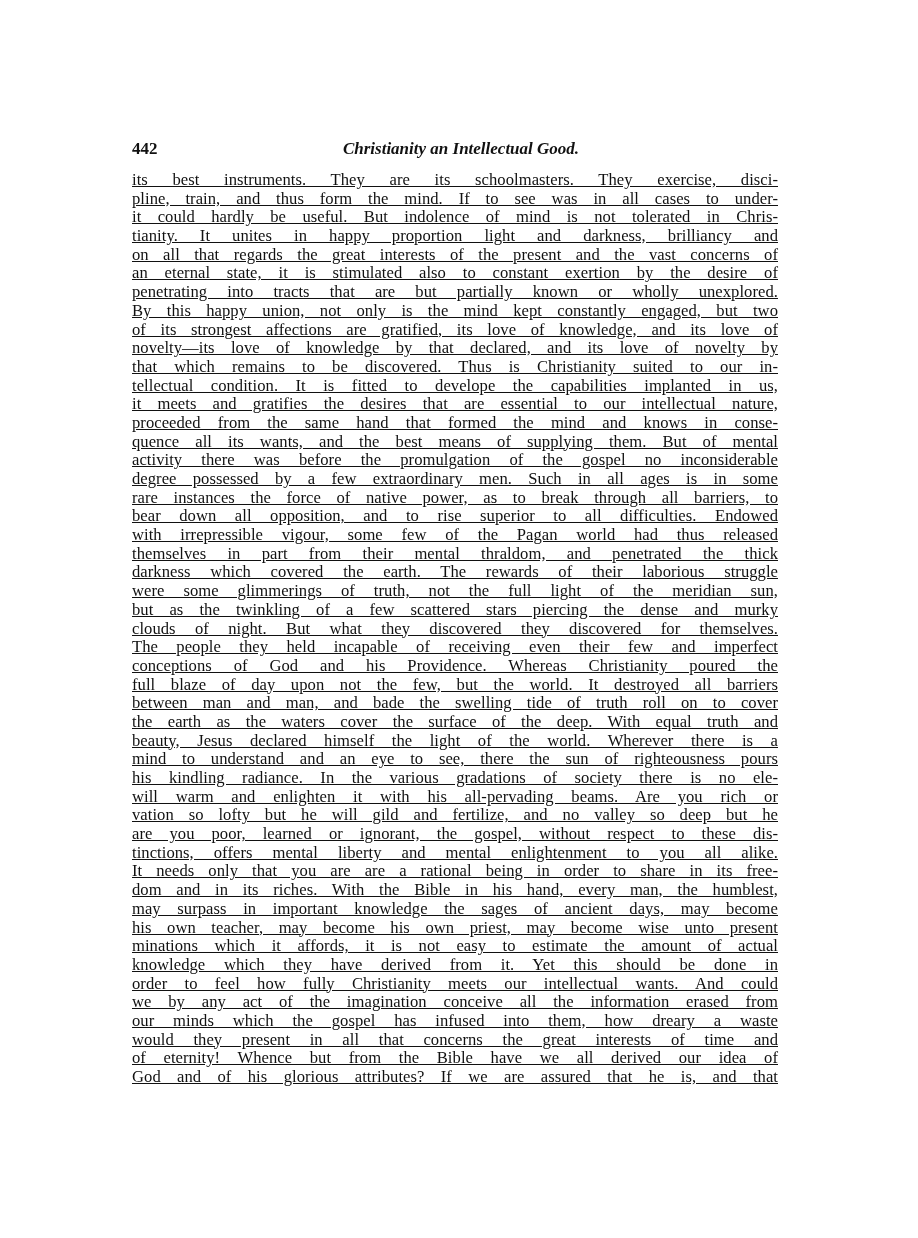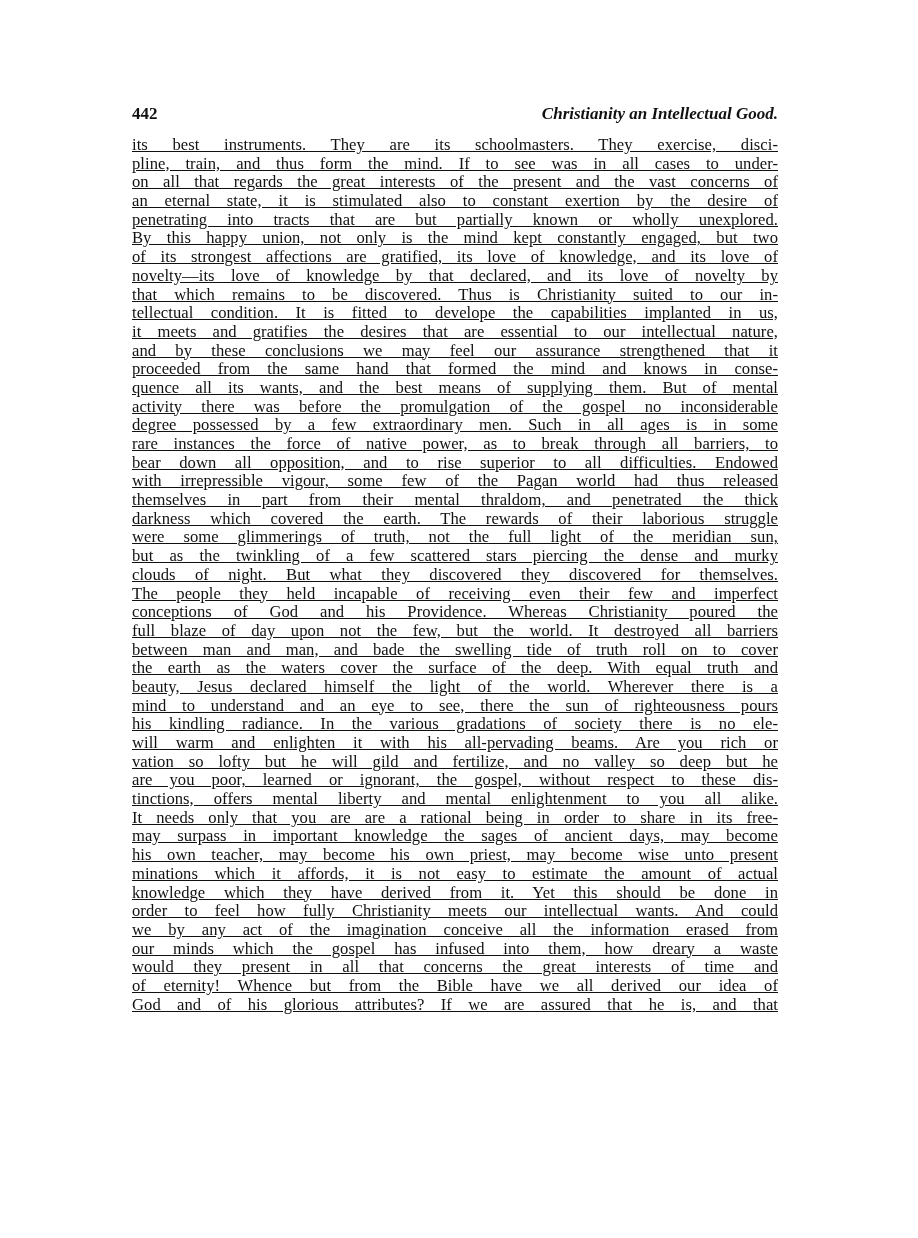--- a/index.html
+++ b/index.html
@@ -19,34 +19,35 @@
       position: absolute;
       left: 132px;
       top: 100px;
       width: 646px;
     }
     .running-head {
       position: relative;
       height: 28px;
       font-size: 17px;
       line-height: 28px;
+      margin-top: 35px;
     }
     .page-number {
       position: absolute;
       left: 0;
       top: 0;
       font-weight: bold;
       font-size: 17px;
     }
     .running-title {
       position: absolute;
       left: 0;
       right: 0;
       top: 0;
-      text-align: right;
+      text-align: center;
       font-style: italic;
       font-weight: bold;
       font-size: 17px;
       padding-left: 12px;
     }
     .body-text {
       margin-top: 8px;
     }
     .line {
       display: block;
@@ -68,30 +69,31 @@
 
 <div class="page">
   <div class="running-head">
     <span class="page-number">442</span>
     <span class="running-title">Christianity an Intellectual Good.</span>
   </div>
 
   <div class="body-text">
     <span class="line">its best instruments. They are its schoolmasters. They exercise, disci-</span>
     <span class="line">pline, train, and thus form the mind. If to see was in all cases to under-</span>
+    <span class="line">it could hardly be useful. But indolence of mind is not tolerated in Chris-</span>
+    <span class="line">tianity. It unites in happy proportion light and darkness, brilliancy and</span>
     <span class="line">on all that regards the great interests of the present and the vast concerns of</span>
     <span class="line">an eternal state, it is stimulated also to constant exertion by the desire of</span>
     <span class="line">penetrating into tracts that are but partially known or wholly unexplored.</span>
     <span class="line">By this happy union, not only is the mind kept constantly engaged, but two</span>
     <span class="line">of its strongest affections are gratified, its love of knowledge, and its love of</span>
     <span class="line">novelty—its love of knowledge by that declared, and its love of novelty by</span>
     <span class="line">that which remains to be discovered. Thus is Christianity suited to our in-</span>
     <span class="line">tellectual condition. It is fitted to develope the capabilities implanted in us,</span>
     <span class="line">it meets and gratifies the desires that are essential to our intellectual nature,</span>
-    <span class="line">and by these conclusions we may feel our assurance strengthened that it</span>
     <span class="line">proceeded from the same hand that formed the mind and knows in conse-</span>
     <span class="line">quence all its wants, and the best means of supplying them. But of mental</span>
     <span class="line">activity there was before the promulgation of the gospel no inconsiderable</span>
     <span class="line">degree possessed by a few extraordinary men. Such in all ages is in some</span>
     <span class="line">rare instances the force of native power, as to break through all barriers, to</span>
     <span class="line">bear down all opposition, and to rise superior to all difficulties. Endowed</span>
     <span class="line">with irrepressible vigour, some few of the Pagan world had thus released</span>
     <span class="line">themselves in part from their mental thraldom, and penetrated the thick</span>
     <span class="line">darkness which covered the earth. The rewards of their laborious struggle</span>
     <span class="line">were some glimmerings of truth, not the full light of the meridian sun,</span>
@@ -103,20 +105,21 @@
     <span class="line">between man and man, and bade the swelling tide of truth roll on to cover</span>
     <span class="line">the earth as the waters cover the surface of the deep. With equal truth and</span>
     <span class="line">beauty, Jesus declared himself the light of the world. Wherever there is a</span>
     <span class="line">mind to understand and an eye to see, there the sun of righteousness pours</span>
     <span class="line">his kindling radiance. In the various gradations of society there is no ele-</span>
     <span class="line">will warm and enlighten it with his all-pervading beams. Are you rich or</span>
     <span class="line">vation so lofty but he will gild and fertilize, and no valley so deep but he</span>
     <span class="line">are you poor, learned or ignorant, the gospel, without respect to these dis-</span>
     <span class="line">tinctions, offers mental liberty and mental enlightenment to you all alike.</span>
     <span class="line">It needs only that you are are a rational being in order to share in its free-</span>
+    <span class="line">dom and in its riches. With the Bible in his hand, every man, the humblest,</span>
     <span class="line">may surpass in important knowledge the sages of ancient days, may become</span>
     <span class="line">his own teacher, may become his own priest, may become wise unto present</span>
     <span class="line">minations which it affords, it is not easy to estimate the amount of actual</span>
     <span class="line">knowledge which they have derived from it. Yet this should be done in</span>
     <span class="line">order to feel how fully Christianity meets our intellectual wants. And could</span>
     <span class="line">we by any act of the imagination conceive all the information erased from</span>
     <span class="line">our minds which the gospel has infused into them, how dreary a waste</span>
     <span class="line">would they present in all that concerns the great interests of time and</span>
     <span class="line">of eternity! Whence but from the Bible have we all derived our idea of</span>
     <span class="line last">God and of his glorious attributes? If we are assured that he is, and that</span>

